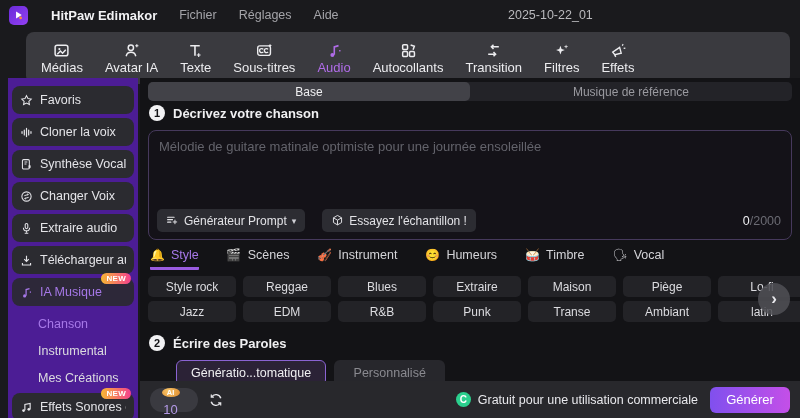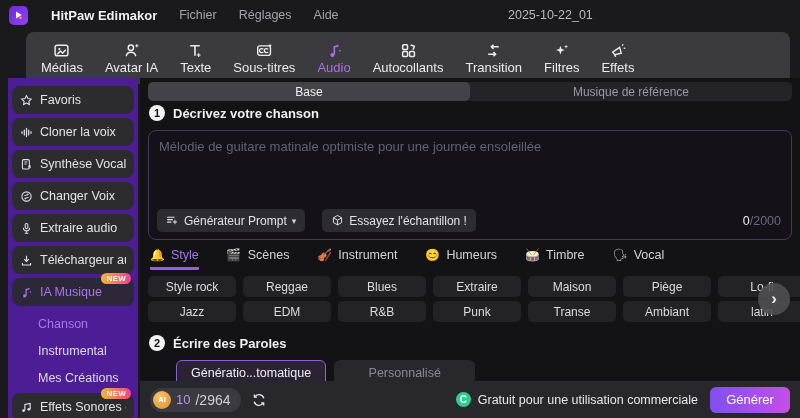--- a/index.html
+++ b/index.html
@@ -74,27 +74,27 @@
   .genre { flex:0 0 88px; height:21px; background:#232327; border-radius:5px; display:flex; align-items:center;
            justify-content:center; font-size:12px; color:#dcdce0; cursor:pointer; white-space:nowrap; }
   .scroll-next { position:absolute; top:205px; right:10px; width:32px; height:32px; border-radius:50%;
                  background:rgba(78,78,84,.88); display:flex; align-items:center; justify-content:center;
                  font-size:17px; font-weight:bold; color:#e8e8ec; cursor:pointer; z-index:3; }
 
   .lyr-tabs { position:absolute; top:282px; left:8px; display:flex; gap:8px; }
   .lyr-tab { height:26px; padding:0 14px; display:flex; align-items:center; justify-content:center;
              font-size:12.5px; border-radius:6px; cursor:pointer; }
   .lyr-tab.active { background:#2b2236; border:1px solid #8a63d2; color:#f0f0f2;margin-left:28px; }
-  .lyr-tab.inactive { background:#27272c; color:#8a8a90; width:141px;text-align:center; }
+  .lyr-tab.inactive { background:#27272c; color:#8a8a90; width:111px;text-align:center; }
 
   
   .footer { position:absolute; left:140px; right:0; bottom:0; height:37px; background:#28282c;
             display:flex; align-items:center; padding:0 10px; z-index:5; }
   .credit-pill { display:flex; align-items:center; height:24px; background:#3a3a40; border-radius:12px;
-                 padding:0 10px 0 3px; gap:5px; }
+                 padding:0 10px 0 3px; gap:5px;flex-direction:column; }
   .coin { width:18px; height:18px; border-radius:50%; background:radial-gradient(circle at 35% 30%,#f8c468,#e08c2e);
           display:flex; align-items:center; justify-content:center; font-size:7.5px; font-weight:bold; color:#fff; }
   .credit-cur { font-size:13px; color:#b49ae6; }
   .credit-tot { font-size:14px; color:#cfcfd4; }
   .refresh { margin-left:10px; cursor:pointer; display:flex; }
   .refresh svg { width:16px; height:16px; }
   .license { display:flex; align-items:center; gap:7px; margin-left:auto; }
   .lic-icon { width:15px; height:15px; border-radius:50%; background:#2bd08e; color:#fff; font-size:10px;
               font-weight:bold; display:flex; align-items:center; justify-content:center; }
   .lic-text { font-size:12.5px; color:#e8e8ec; }

